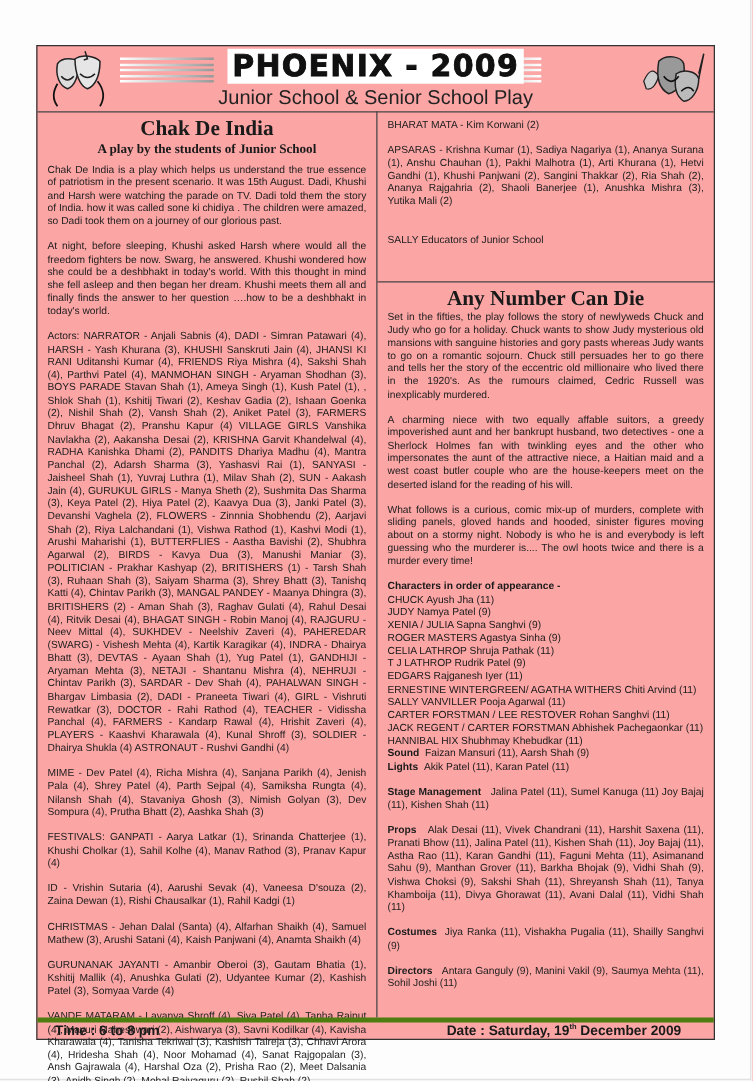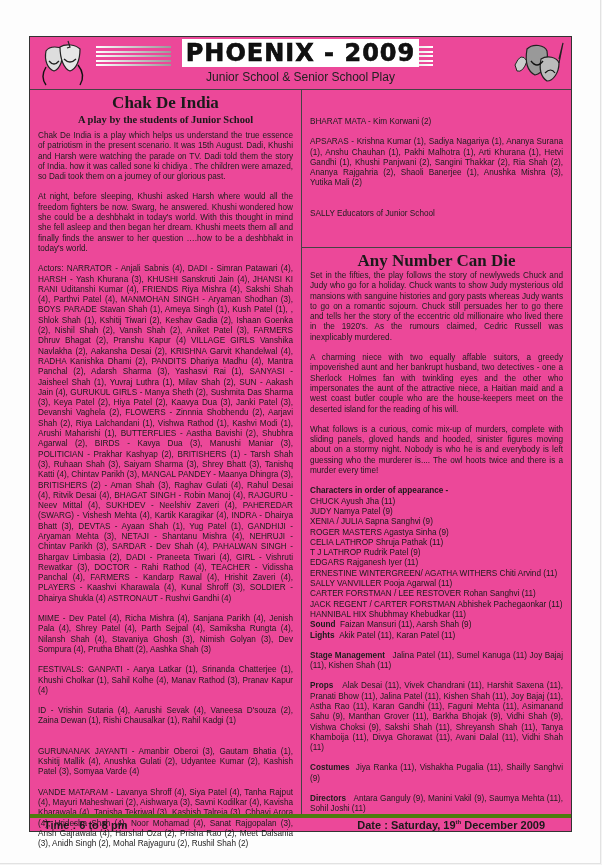--- a/index.html
+++ b/index.html
@@ -1,39 +1,39 @@
 <!DOCTYPE html>
 <html><head>
 <meta charset="utf-8">
 <style>
   html, body { margin:0; padding:0; }
   body { width:602px; height:865px; background:#f4f4f4; position:relative; overflow:hidden;
          font-family:"Liberation Sans", sans-serif; color:#1a1a1a; }
   .page { position:absolute; left:0; top:0; width:600px; height:863px; background:#fdfdfd;
           border-right:1px solid #e2e2e2; border-bottom:1px solid #e2e2e2; }
   .frame { position:absolute; left:29px; top:36px; width:543px; height:796px;
-           border:1px solid #333; box-sizing:border-box; background:#ec4899; }
+           border:1px solid #333; box-sizing:border-box; background:#fca5a5; }
   .header { position:absolute; left:0; top:0; width:541px; height:52px; border-bottom:1px solid #444; }
   .title { position:absolute; left:0; width:100%; top:2px; text-align:center;
            font-family:"DejaVu Sans", sans-serif; font-weight:bold; font-size:24px; letter-spacing:1px;
            color:#111; line-height:28px; }
   .title span.inner { background:#fff; padding:0 4px;
            text-shadow: 1px 1px 0 #fff, -1px -1px 0 #fff; -webkit-text-stroke:0.6px #000; }
   .subtitle { position:absolute; left:0; width:100%; top:33px; text-align:center;
-              font-size:12px; color:#222; }
+              font-size:16px; color:#222; }
   .stripes { position:absolute; top:9px; width:75px; height:22px; }
   .stripes div { height:2px; margin-bottom:2.6px; }
   .stripes.left { left:66px; }
   .stripes.left div { background:linear-gradient(to right, #fff, #999); }
   .stripes.right { left:328px; }
   .stripes.right div { background:linear-gradient(to right, #999, #fff); }
   .mask-left { position:absolute; left:10px; top:2px; width:50px; height:48px; }
   .mask-right { position:absolute; left:483px; top:2px; width:52px; height:48px; }
   .col-left { position:absolute; left:0; top:52px; width:271px; height:725px; border-right:1px solid #444; }
-  .col-right { position:absolute; left:272px; top:52px; width:269px; height:725px;margin-top:22px; }
+  .col-right { position:absolute; left:272px; top:52px; width:269px; height:725px; }
   .right-top { position:absolute; left:0; top:0; width:269px; height:136px; border-bottom:1px solid #444; }
   .right-bottom { position:absolute; left:0; top:137px; width:269px; }
   .footer { position:absolute; left:0; top:777px; width:541px; height:17px; border-top:4px solid #4d7c0f; }
   .footer .time { position:absolute; left:14px; top:1px; font-weight:bold; font-size:11px; }
   .footer .date { position:absolute; right:26px; top:1px; font-weight:bold; font-size:11px; }
   .footer sup { font-size:6px; }
   h1.play { margin:0; text-align:center; font-family:"Liberation Serif", serif; font-weight:bold;
             font-size:17px; line-height:20px; }
   h2.by { margin:0; text-align:center; font-family:"Liberation Serif", serif; font-weight:bold;
           font-size:10.5px; line-height:14px; }
@@ -94,20 +94,21 @@
         <p class="txt">At night, before sleeping, Khushi asked Harsh where would all the freedom fighters be now. Swarg, he answered. Khushi wondered how she could be a deshbhakt in today's world. With this thought in mind she fell asleep and then began her dream. Khushi meets them all and finally finds the answer to her question ….how to be a deshbhakt in today's world.</p>
         <div class="gap"></div>
         <p class="txt">Actors: NARRATOR - Anjali Sabnis (4), DADI - Simran Patawari (4), HARSH - Yash Khurana (3), KHUSHI  Sanskruti Jain (4), JHANSI KI RANI  Uditanshi Kumar (4), FRIENDS  Riya Mishra (4), Sakshi Shah (4), Parthvi Patel (4), MANMOHAN SINGH - Aryaman Shodhan (3), BOYS  PARADE  Stavan Shah (1), Ameya Singh (1), Kush Patel (1), , Shlok Shah (1), Kshitij Tiwari (2), Keshav Gadia (2), Ishaan Goenka (2), Nishil Shah (2), Vansh Shah (2), Aniket Patel (3), FARMERS  Dhruv Bhagat (2), Pranshu Kapur (4) VILLAGE GIRLS  Vanshika Navlakha (2), Aakansha Desai (2), KRISHNA  Garvit Khandelwal (4), RADHA  Kanishka Dhami (2), PANDITS  Dhariya Madhu (4), Mantra Panchal (2), Adarsh Sharma (3), Yashasvi Rai (1), SANYASI - Jaisheel Shah (1), Yuvraj Luthra (1), Milav Shah (2), SUN - Aakash Jain (4), GURUKUL GIRLS - Manya Sheth (2), Sushmita Das Sharma (3), Keya Patel (2), Hiya Patel (2), Kaavya Dua (3), Janki Patel (3), Devanshi Vaghela (2), FLOWERS - Zinnnia Shobhendu (2), Aarjavi Shah (2), Riya Lalchandani (1), Vishwa Rathod (1), Kashvi Modi (1), Arushi Maharishi (1), BUTTERFLIES - Aastha Bavishi (2), Shubhra Agarwal (2), BIRDS - Kavya Dua (3), Manushi Maniar (3), POLITICIAN - Prakhar Kashyap (2), BRITISHERS (1) - Tarsh Shah (3), Ruhaan Shah (3), Saiyam Sharma (3), Shrey Bhatt (3), Tanishq Katti (4), Chintav Parikh (3), MANGAL PANDEY - Maanya Dhingra (3), BRITISHERS (2) - Aman Shah (3), Raghav Gulati (4), Rahul Desai (4), Ritvik Desai (4), BHAGAT SINGH - Robin Manoj (4), RAJGURU - Neev Mittal (4), SUKHDEV - Neelshiv Zaveri (4), PAHEREDAR (SWARG) - Vishesh Mehta (4), Kartik Karagikar (4), INDRA - Dhairya Bhatt (3), DEVTAS - Ayaan Shah (1), Yug Patel (1), GANDHIJI - Aryaman Mehta (3), NETAJI - Shantanu Mishra (4), NEHRUJI - Chintav Parikh (3), SARDAR - Dev Shah (4), PAHALWAN SINGH - Bhargav Limbasia (2), DADI - Praneeta Tiwari (4), GIRL - Vishruti Rewatkar (3), DOCTOR - Rahi Rathod (4), TEACHER - Vidissha Panchal (4), FARMERS - Kandarp Rawal (4), Hrishit Zaveri (4), PLAYERS - Kaashvi Kharawala (4), Kunal Shroff (3), SOLDIER - Dhairya Shukla (4) ASTRONAUT - Rushvi Gandhi (4)</p>
         <div class="gap"></div>
         <p class="txt">MIME - Dev Patel (4), Richa Mishra (4), Sanjana Parikh (4), Jenish Pala (4), Shrey Patel (4), Parth Sejpal (4), Samiksha Rungta (4), Nilansh Shah (4), Stavaniya Ghosh (3), Nimish Golyan (3), Dev Sompura (4), Prutha Bhatt (2), Aashka Shah (3)</p>
         <div class="gap"></div>
         <p class="txt">FESTIVALS: GANPATI - Aarya Latkar (1), Srinanda Chatterjee (1), Khushi Cholkar (1), Sahil Kolhe (4), Manav Rathod (3), Pranav Kapur (4)</p>
         <div class="gap"></div>
         <p class="txt">ID - Vrishin Sutaria (4), Aarushi Sevak (4), Vaneesa D'souza (2), Zaina Dewan (1), Rishi Chausalkar (1), Rahil Kadgi (1)</p>
         <div class="gap"></div>
+        <p class="txt">CHRISTMAS - Jehan Dalal (Santa) (4), Alfarhan Shaikh (4), Samuel Mathew (3), Arushi Satani (4), Kaish Panjwani (4), Anamta Shaikh (4)</p>
         <div class="gap"></div>
         <p class="txt">GURUNANAK JAYANTI - Amanbir Oberoi (3), Gautam Bhatia (1), Kshitij Mallik (4), Anushka Gulati (2), Udyantee Kumar (2), Kashish Patel (3), Somyaa Varde (4)</p>
         <div class="gap"></div>
         <p class="txt">VANDE MATARAM - Lavanya Shroff (4), Siya Patel (4), Tanha Rajput (4), Mayuri Maheshwari (2), Aishwarya (3), Savni Kodilkar (4), Kavisha Kharawala (4), Tanisha Tekriwal (3), Kashish Talreja (3), Chhavi Arora (4), Hridesha Shah (4), Noor Mohamad (4), Sanat Rajgopalan (3), Ansh Gajrawala (4), Harshal Oza (2), Prisha Rao (2), Meet Dalsania (3), Anidh Singh (2), Mohal Rajyaguru (2), Rushil Shah (2)</p>
       </div>
     </div>
 
     <div class="col-right">
       <div class="right-top">
         <div class="pad" style="padding-top:6px;">

